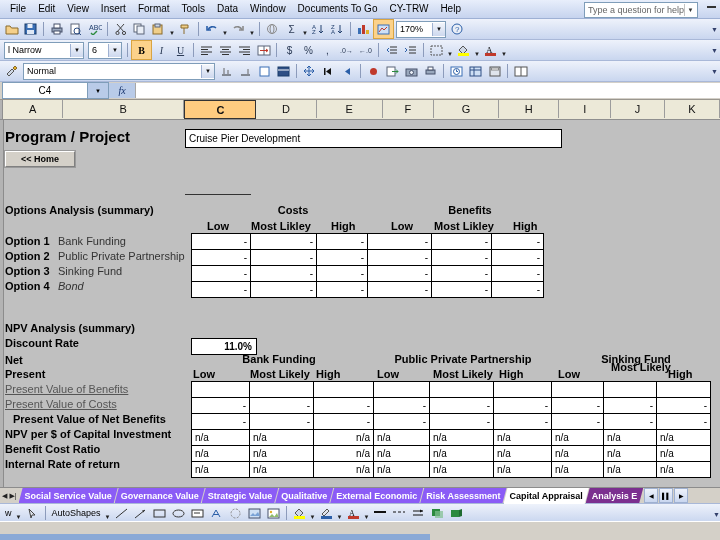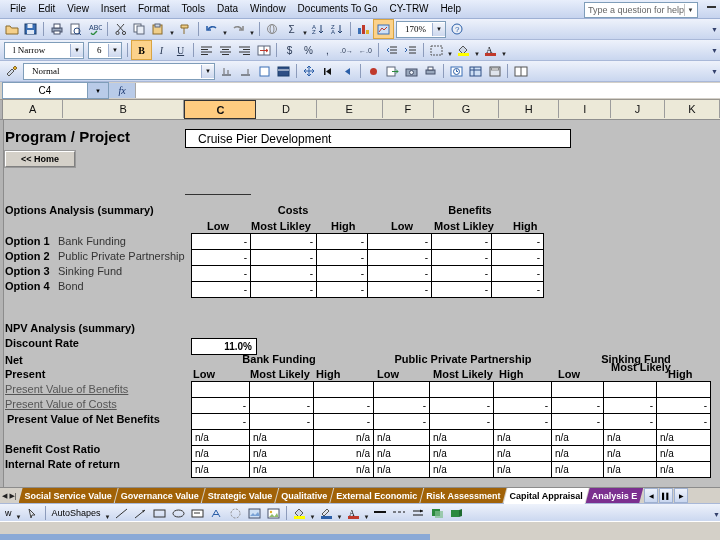--- a/index.html
+++ b/index.html
@@ -45,21 +45,21 @@
   .tb-arrow{width:8px;height:18px;display:flex;align-items:flex-end;justify-content:center;
     font-size:6px;color:#222;padding-bottom:4px;}
   .tb-active{background:#fcd28a;border:1px solid #d9a441;}
   .tb-end{position:absolute;right:1px;top:2px;width:9px;height:16px;
     display:flex;flex-direction:column;align-items:center;justify-content:center;color:#33406b;font-size:7px;}
 
   .combo{
     height:15px;background:#fff;border:1px solid #7f9db9;display:flex;align-items:center;
     font-size:9px;margin:0 2px;overflow:hidden;
   }
-  .combo .val{padding-left:8px;white-space:nowrap;flex:1;overflow:hidden;font-family:Liberation Serif, serif;}
+  .combo .val{padding-left:3px;white-space:nowrap;flex:1;overflow:hidden;}
   .combo .dd{width:12px;height:13px;background:linear-gradient(#f2f5fb,#cdd8ee);
     border-left:1px solid #9fb1d1;display:flex;align-items:center;justify-content:center;
     font-size:6px;color:#111;}
   .zoom-combo{width:48px;}
   .font-combo{width:78px;}
   .size-combo{width:32px;}
   .style-combo{width:190px;}
 
   
   .formulabar{
@@ -86,21 +86,21 @@
   .colhead.sel{background:#ffcc80;border:1px solid #333;height:17px;font-weight:bold;}
   .corner{width:2px;background:#b3b3b3;border-right:1px solid #8f8f8f;}
 
   
   .sheet{position:relative;background:#c0c0c0;height:372px;overflow:hidden;}
   .leftedge{position:absolute;left:0;top:0;bottom:0;width:3px;background:#b3b3b3;border-right:1px solid #8c8c8c;}
 
   .title-prog{position:absolute;left:5px;top:8px;font-size:15px;font-weight:bold;letter-spacing:0px;}
   .projbox{
     position:absolute;left:185px;top:9px;width:372px;height:17px;background:#fff;
-    border:1px solid #000;display:flex;align-items:center;padding-left:12px;font-size:12px;
+    border:1px solid #000;display:flex;align-items:center;padding-left:3px;font-size:10px;
   }
   .homebtn{
     position:absolute;left:5px;top:31px;width:68px;height:14px;background:#d4d0c8;
     border:1px solid #fff;border-right-color:#808080;border-bottom-color:#808080;
     display:flex;align-items:center;justify-content:center;font-size:9px;font-weight:bold;
     box-shadow:0 0 0 1px #9a9a9a;
   }
   .econbar{
     position:absolute;left:3px;right:0;top:53px;height:20px;background:#808080;
     display:flex;align-items:center;padding-left:3px;
@@ -132,21 +132,21 @@
   .rowlabel.grey{color:#555;font-weight:normal;text-decoration:underline;}
 
   
   .tabsbar{
     position:absolute;left:0;bottom:35px;width:720px;height:17px;background:#d4d0c8;
     display:flex;align-items:flex-start;border-top:1px solid #8c8c8c;
   }
   .tabnav{display:flex;align-items:center;height:16px;padding:0 1px;}
   .tabnav i{font-size:7px;color:#222;font-style:normal;padding:0 1px;}
   .tab{
-    height:15px;background:#a16207;color:#fff;font-size:9px;font-weight:bold;
+    height:15px;background:#8b5cf6;color:#fff;font-size:9px;font-weight:bold;
     display:flex;align-items:center;padding:0 6px;
     clip-path:polygon(4px 0,100% 0,calc(100% - 4px) 100%,0 100%);
     margin-right:-3px;
   }
   .tab.active{background:#fff;color:#000;z-index:3;height:16px;}
   .tab.purple{background:#7b2f8f;}
   .tabscroll{margin-left:4px;display:flex;align-items:center;gap:1px;}
   .tabscroll div{width:12px;height:13px;background:linear-gradient(#eef2fb,#c9d6ef);
     border:1px solid #9fb1d1;display:flex;align-items:center;justify-content:center;font-size:6px;}
 
@@ -564,21 +564,21 @@
     <div class="col-head-s" style="left:434px;top:100px;">Most Likley</div>
     <div class="col-head-s" style="left:513px;top:100px;">High</div>
 
     <div class="opt-label" style="left:5px;top:115px;">Option 1</div>
     <div class="opt-name" style="left:58px;top:115px;width:132px;">Bank Funding</div>
     <div class="opt-label" style="left:5px;top:130px;">Option 2</div>
     <div class="opt-name" style="left:58px;top:130px;width:132px;">Public Private Partnership</div>
     <div class="opt-label" style="left:5px;top:145px;">Option 3</div>
     <div class="opt-name" style="left:58px;top:145px;width:132px;">Sinking Fund</div>
     <div class="opt-label" style="left:5px;top:160px;">Option 4</div>
-    <div class="opt-name" style="left:58px;top:160px;width:112px;">Bond</div>
+    <div class="opt-name" style="left:58px;top:160px;width:112px;font-style:italic;">Bond</div>
 
     <table class="grid" style="left:191px;top:113px;">
       <colgroup>
           <col style="width:59px">
           <col style="width:66px">
           <col style="width:51px">
           <col style="width:64px">
           <col style="width:60px">
           <col style="width:52px">
         </colgroup>
@@ -634,21 +634,22 @@
     <div class="col-head-s" style="left:316px;top:248px;">High</div>
     <div class="col-head-s" style="left:377px;top:248px;">Low</div>
     <div class="col-head-s" style="left:433px;top:248px;">Most Likely</div>
     <div class="col-head-s" style="left:499px;top:248px;">High</div>
     <div class="col-head-s" style="left:558px;top:248px;">Low</div>
     <div class="col-head-s" style="left:611px;top:241px;width:50px;text-align:center;">Most Likely</div>
     <div class="col-head-s" style="left:668px;top:248px;">High</div>
 
     <div class="rowlabel grey" style="left:5px;top:263px;">Present Value of Benefits</div>
     <div class="rowlabel grey" style="left:5px;top:278px;">Present Value of Costs</div>
-    <div class="rowlabel" style="left:7px;top:293px;">Present Value of Net Benefits</div>
+    <div class="rowlabel" style="left:13px;top:293px;">Present Value of Net Benefits</div>
+    <div class="rowlabel" style="left:5px;top:308px;">NPV per $ of Capital Investment</div>
     <div class="rowlabel" style="left:5px;top:323px;">Benefit Cost Ratio</div>
     <div class="rowlabel" style="left:5px;top:338px;">Internal Rate of return</div>
 
     <table class="grid" style="left:191px;top:261px;">
       <colgroup>
         <col style="width:58px">
           <col style="width:64px">
           <col style="width:60px">
         <col style="width:56px">
           <col style="width:64px">

